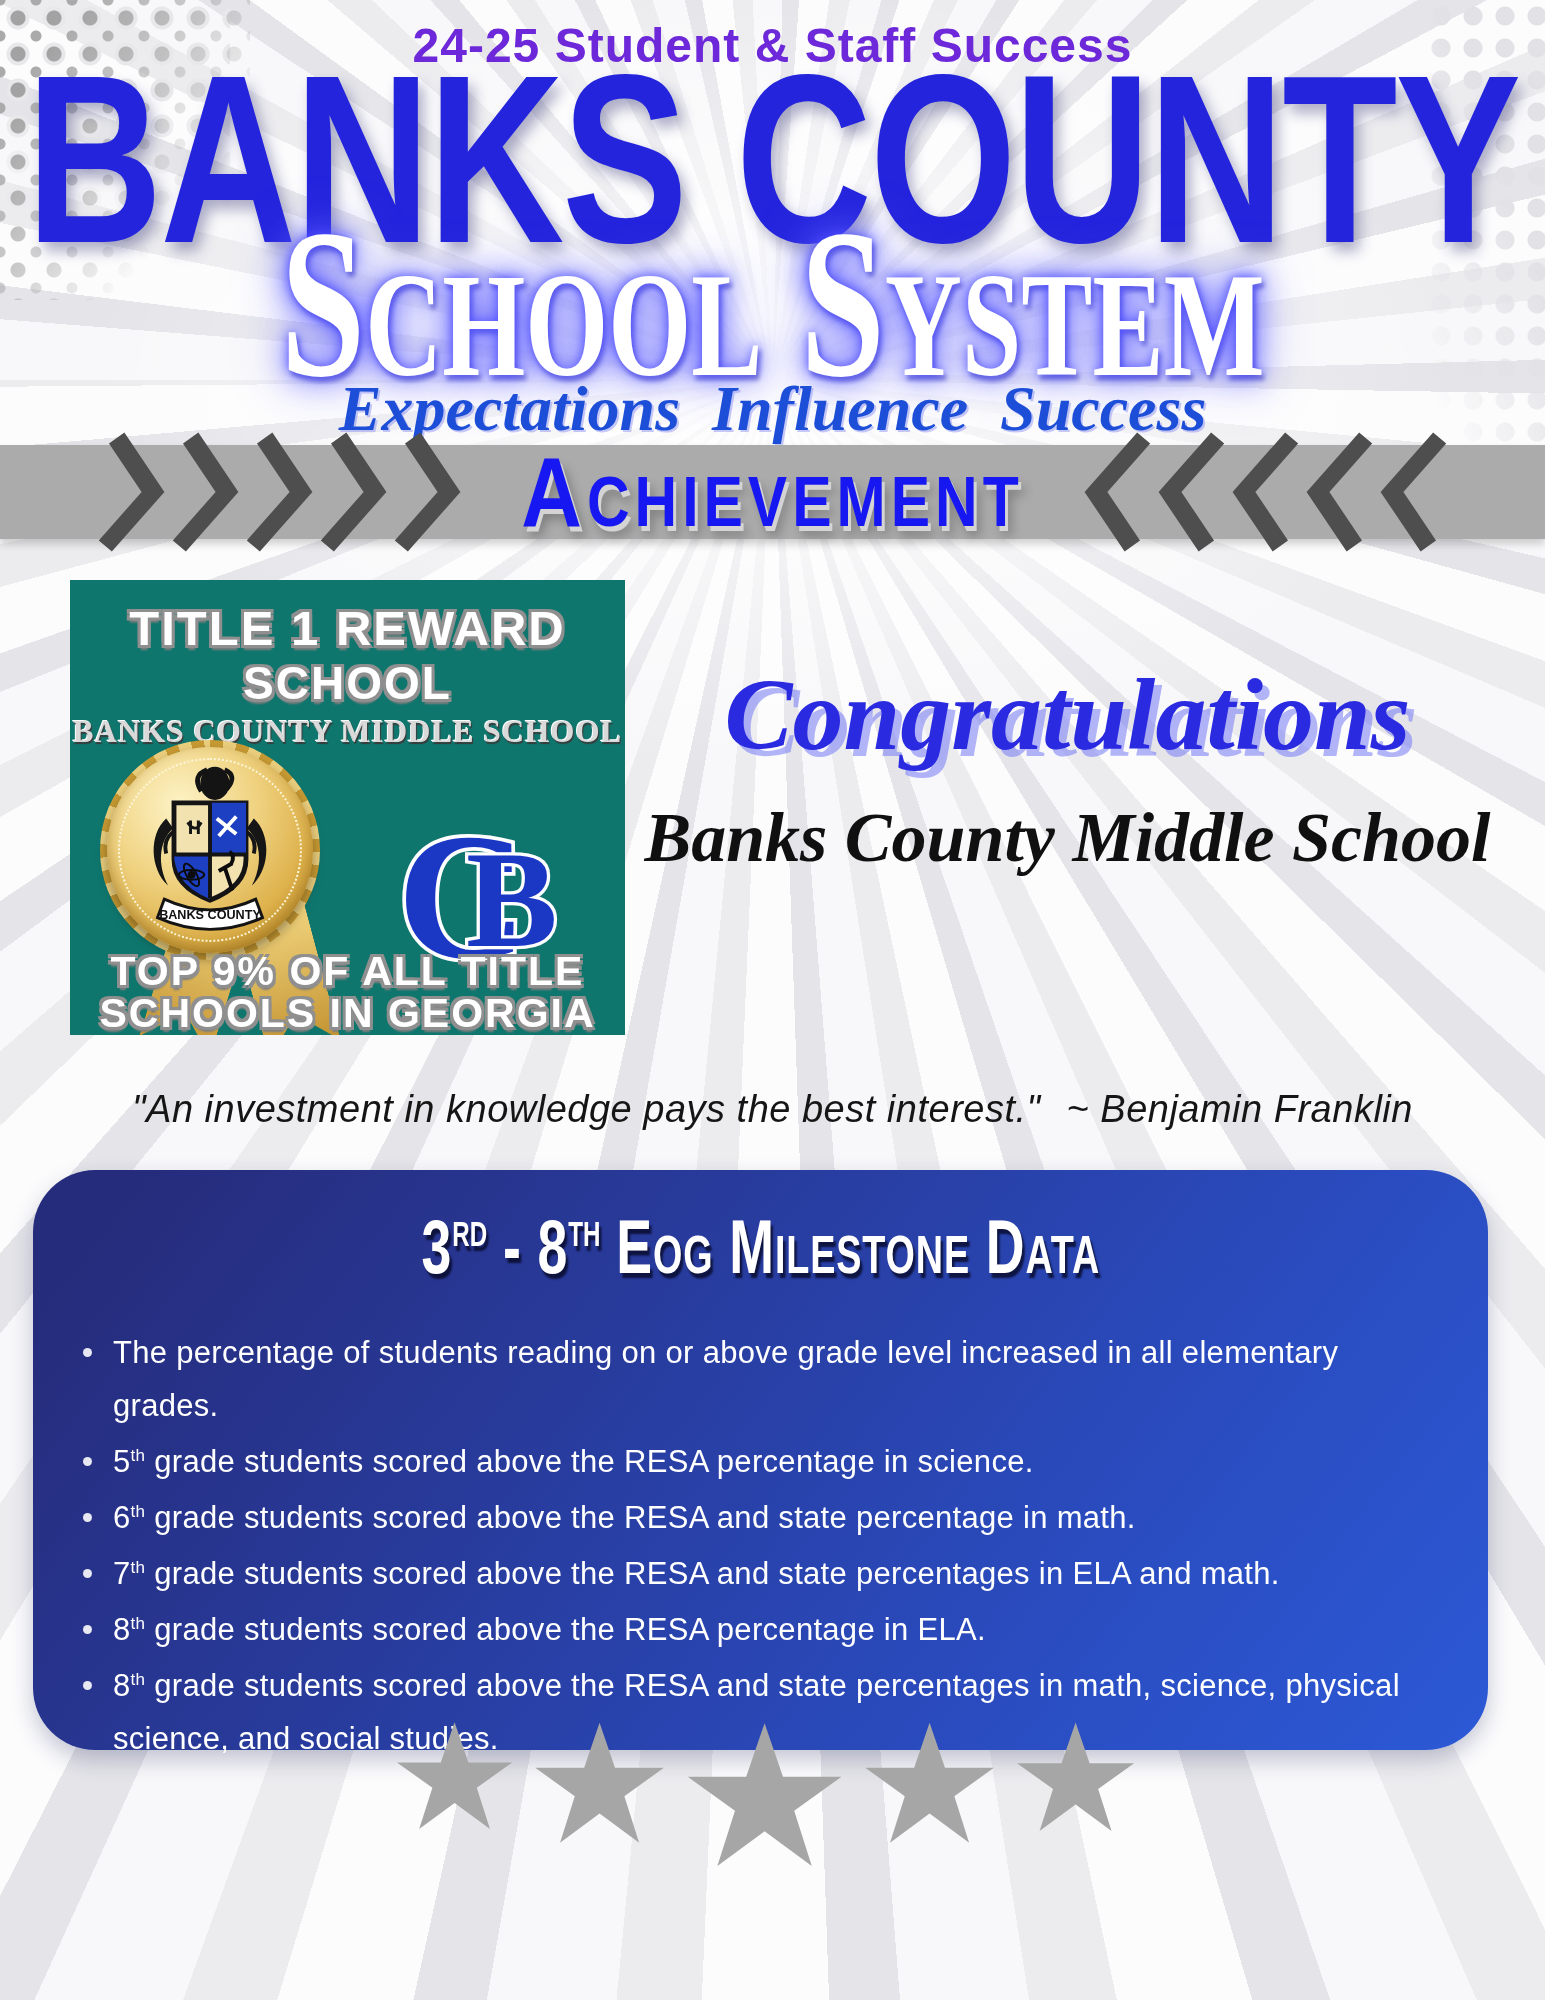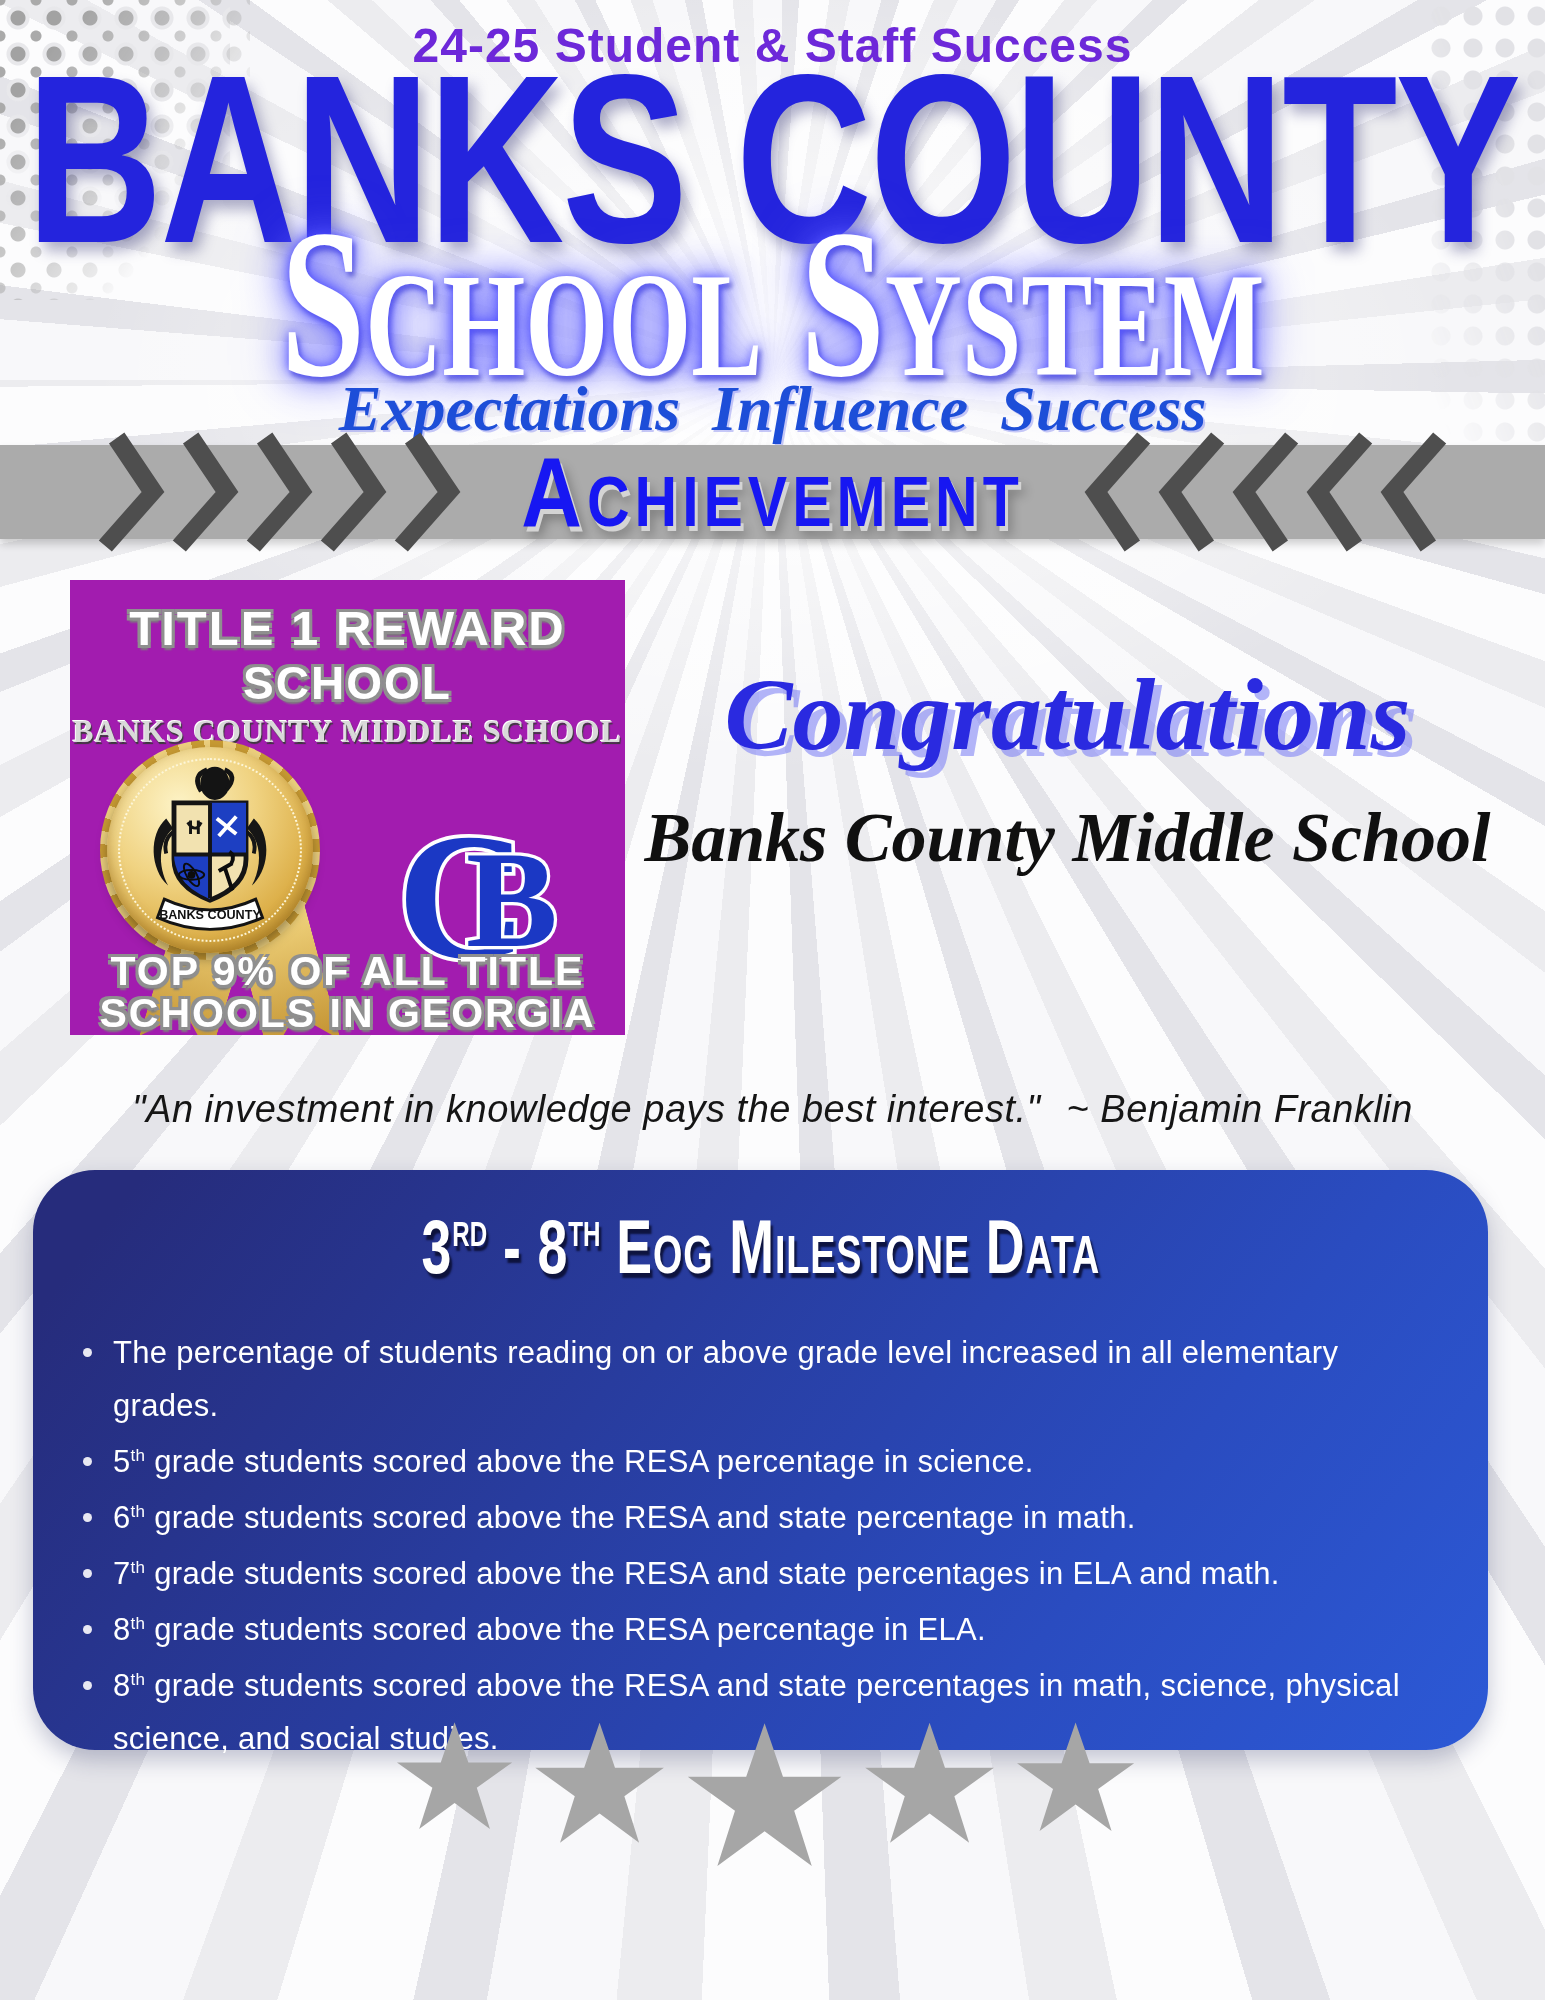--- a/index.html
+++ b/index.html
@@ -83,21 +83,21 @@
     font-variant:small-caps; font-weight:800; font-size:84px; line-height:84px;
     letter-spacing:5px; color:#1717f2;
     transform:scaleY(1.18); display:inline-block;
     text-shadow:3px 4px 0 #d4d4d4, 6px 8px 10px rgba(0,0,0,.28);
     white-space:nowrap;
   }
 
   
   .award-card {
     position:absolute; left:70px; top:580px; width:555px; height:455px;
-    background:#a21caf; overflow:hidden; z-index:4;
+    background:#0f766e; overflow:hidden; z-index:4;
   }
   .award-line1, .award-line2 {
     position:absolute; left:0; width:100%; text-align:center;
     font-weight:800; color:#fff; letter-spacing:2px;
     text-shadow:-3px -3px 0 #8f8f8f, 3px -3px 0 #8f8f8f, -3px 3px 0 #8f8f8f, 3px 3px 0 #8f8f8f, 0 5px 2px #7e7e7e;
   }
   .award-line1 { top:20px; font-size:49px; }
   .award-line2 { top:76px; font-size:46px; }
   .award-school {
     position:absolute; left:0; top:134px; width:100%; text-align:center;

